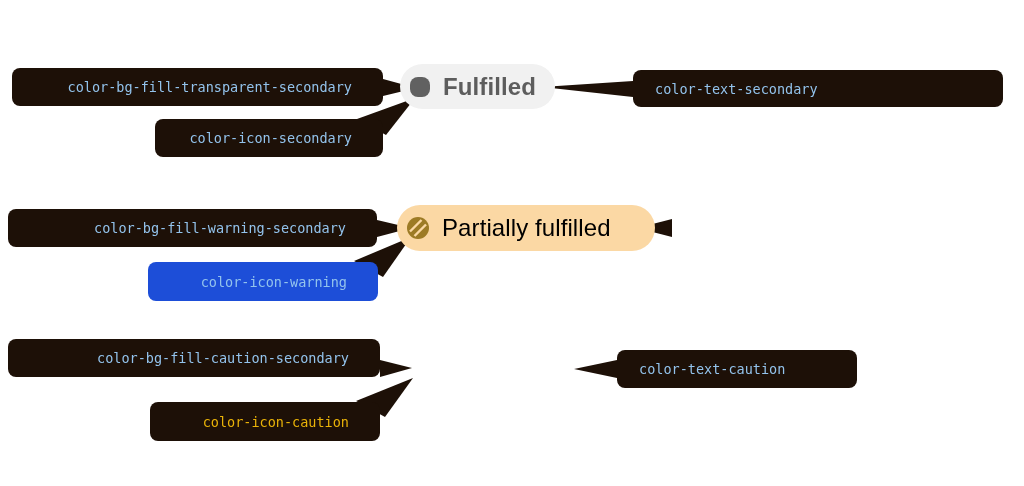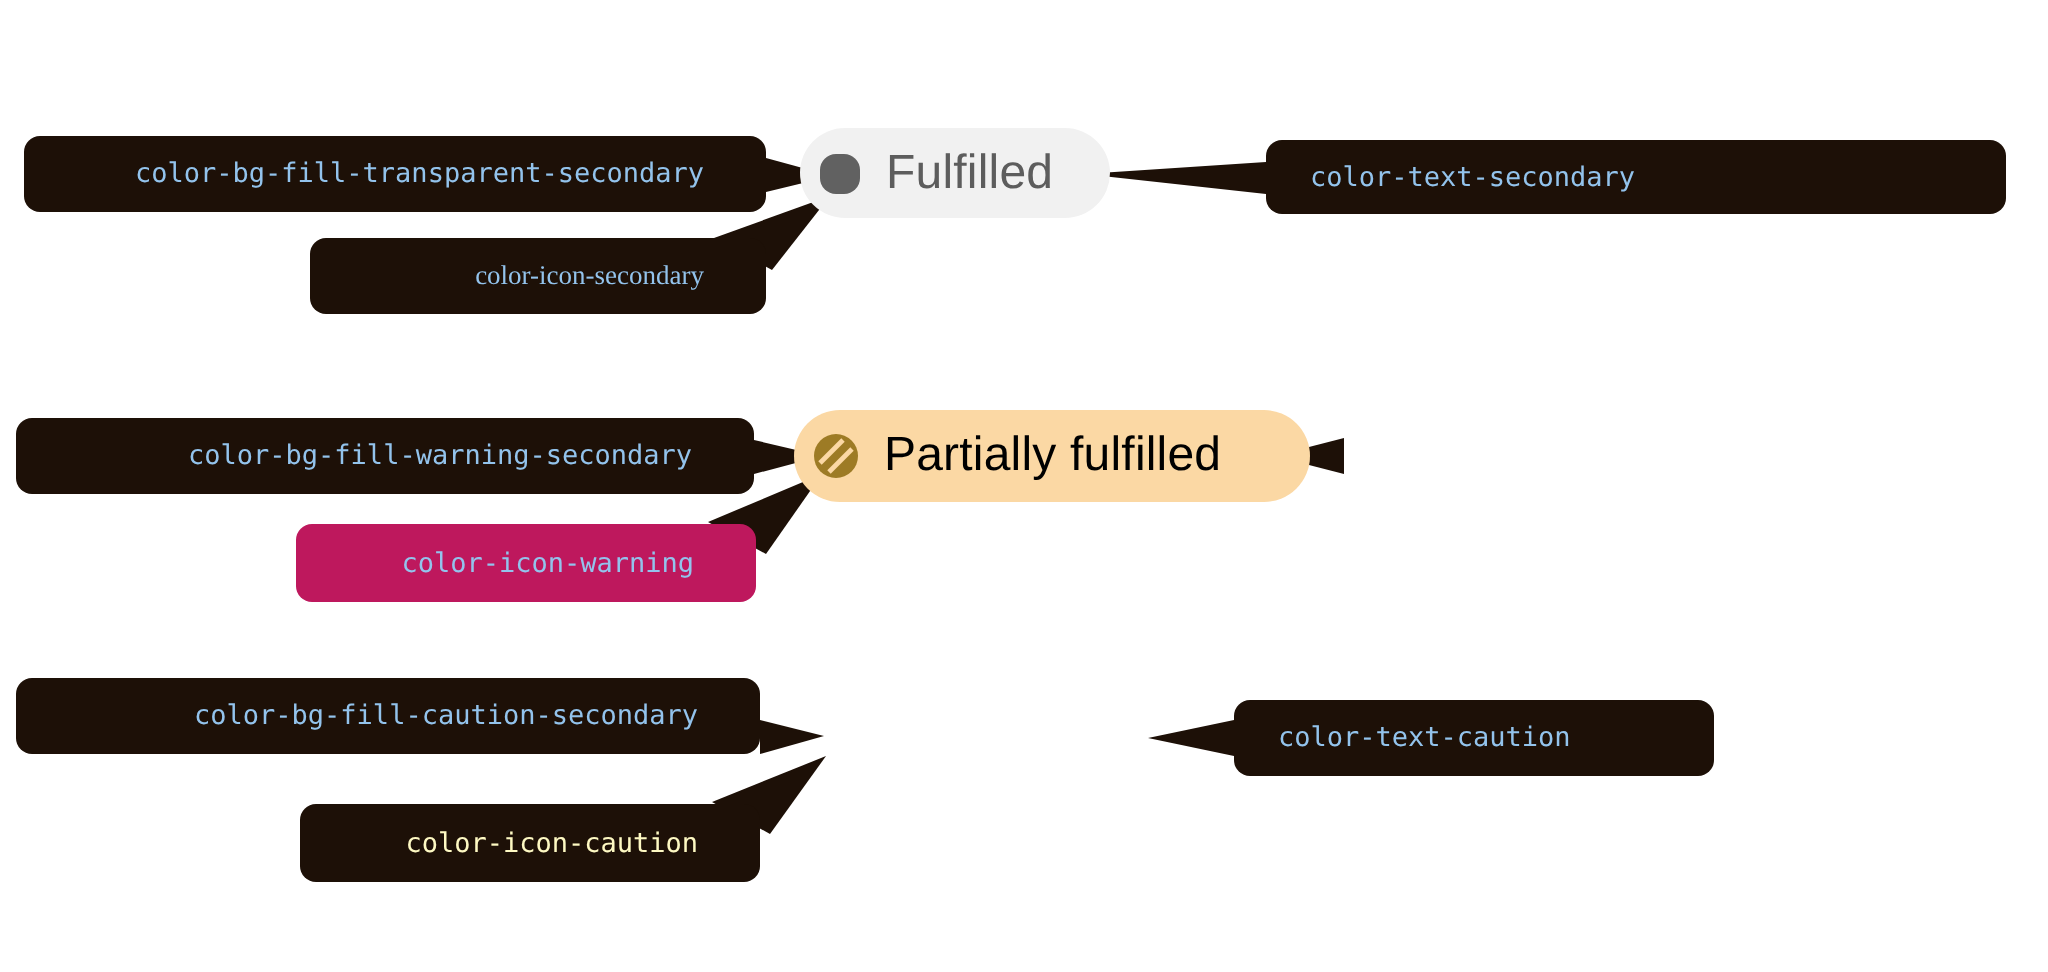--- a/index.html
+++ b/index.html
@@ -29,21 +29,21 @@
     display: flex;
     align-items: center;
     box-sizing: border-box;
     white-space: nowrap;
   }
   .tlabel.align-right { justify-content: flex-end; padding-right: 31px; }
   .tlabel.align-left  { justify-content: flex-start; padding-left: 22px; }
 
   
   .l1-bg   { left: 12px;  top: 68px;  width: 371px; height: 38px; }
-  .l1-icon { left: 155px; top: 119px; width: 228px; height: 38px; font-family: Liberation Serif, serif; }
+  .l1-icon { left: 155px; top: 119px; width: 228px; height: 38px; }
   .l1-text { left: 633px; top: 70px;  width: 370px; height: 37px; }
   
   .l2-bg   { left: 8px;   top: 209px; width: 369px; height: 38px; }
   .l2-icon { left: 148px; top: 262px; width: 230px; height: 39px; }
   .l2-text { left: 672px; top: 210px; width: 240px; height: 38px; }
   
   .l3-bg   { left: 8px;   top: 339px; width: 372px; height: 38px; }
   .l3-icon { left: 150px; top: 402px; width: 230px; height: 39px; }
   .l3-text { left: 617px; top: 350px; width: 240px; height: 38px; }
 
@@ -53,21 +53,21 @@
     align-items: center;
     gap: 13px;
     box-sizing: border-box;
     padding: 0 17px 0 10px;
     border-radius: 23px;
     font-size: 24px;
     font-weight: 400;
     letter-spacing: 0.1px;
     white-space: nowrap;
   }
-  .badge1 { left: 400px; top: 64px;  height: 45px; min-width: 155px; }
+  .badge1 { left: 400px; top: 64px;  height: 45px; min-width: 155px; font-weight: bold; }
   .badge2 { left: 397px; top: 205px; height: 46px; min-width: 258px; }
   .badge3 { left: 397px; top: 345px; height: 47px; min-width: 190px; }
 
   .icon-dot {
     width: 20px; height: 20px;
     border-radius: 8px;
     flex: 0 0 auto;
   }
   .icon-slash { width: 22px; height: 22px; flex: 0 0 auto; display: block; }
   .icon-ring {
@@ -104,32 +104,32 @@
 
   <div class="badge badge1" style="background: rgb(241, 241, 241); color: rgb(93, 93, 93);">
     <span class="icon-dot" style="background: rgb(97, 97, 97);"></span>
     <span>Fulfilled</span>
   </div>
 
   <div class="tlabel align-right l2-bg" style="background: rgb(29, 16, 7); color: rgb(147, 195, 236);">color-bg-fill-warning-secondary</div>
 
   <div class="tlabel align-left l1-text" style="background: rgb(29, 16, 7); color: rgb(147, 195, 236);">color-text-secondary</div>
 
-  <div class="tlabel align-right l2-icon" style="background: #be185d; color: rgb(147, 195, 236);">color-icon-warning</div>
+  <div class="tlabel align-right l2-icon" style="background: #1d4ed8; color: rgb(147, 195, 236);">color-icon-warning</div>
 
   <div class="badge badge2" style="background: rgb(251, 216, 164); color: #000000;">
     <svg class="icon-slash" viewBox="0 0 22 22" xmlns="http://www.w3.org/2000/svg">
       <circle cx="11" cy="11" r="11" fill="#9d7b25"></circle>
       <line x1="3" y1="14.5" x2="14.5" y2="3" stroke="#fbd8a4" stroke-width="2.4"></line>
       <line x1="7.5" y1="19" x2="19" y2="7.5" stroke="#fbd8a4" stroke-width="2.4"></line>
     </svg>
     <span>Partially fulfilled</span>
   </div>
 
 
   <div class="tlabel align-right l3-bg" style="background: rgb(29, 16, 7); color: rgb(147, 195, 236);">color-bg-fill-caution-secondary</div>
 
-  <div class="tlabel align-right l3-icon" style="background: rgb(29, 16, 7); color: #fef9c3;">color-icon-caution</div>
+  <div class="tlabel align-right l3-icon" style="background: rgb(29, 16, 7); color: #eab308;">color-icon-caution</div>
 
 
   <div class="tlabel align-left l3-text" style="background: rgb(29, 16, 7); color: rgb(147, 195, 236);">color-text-caution</div>
 
 </div>
 
 </body></html>

